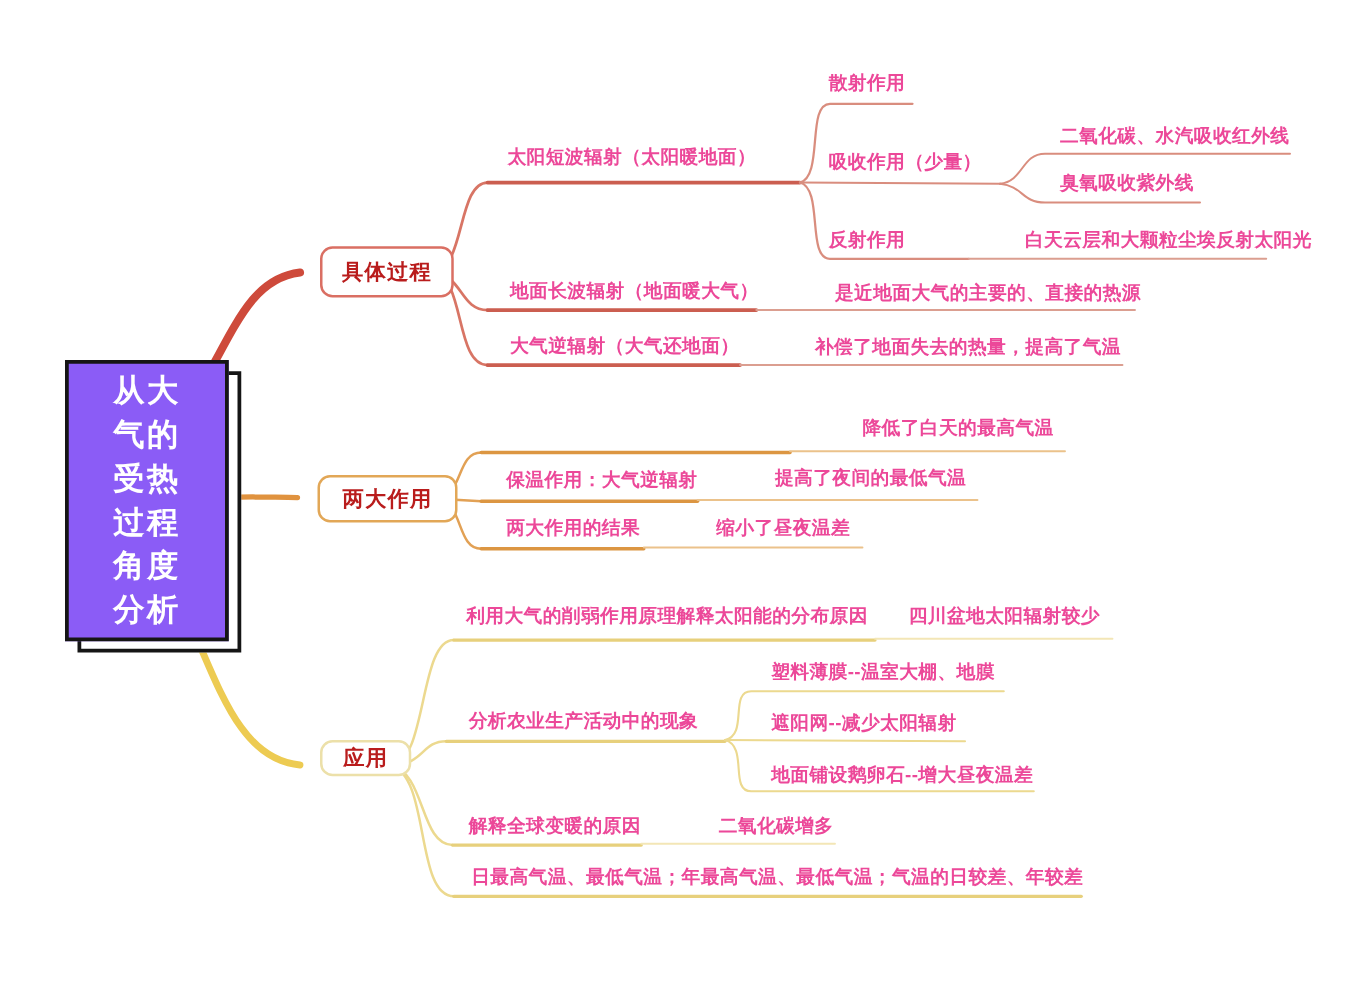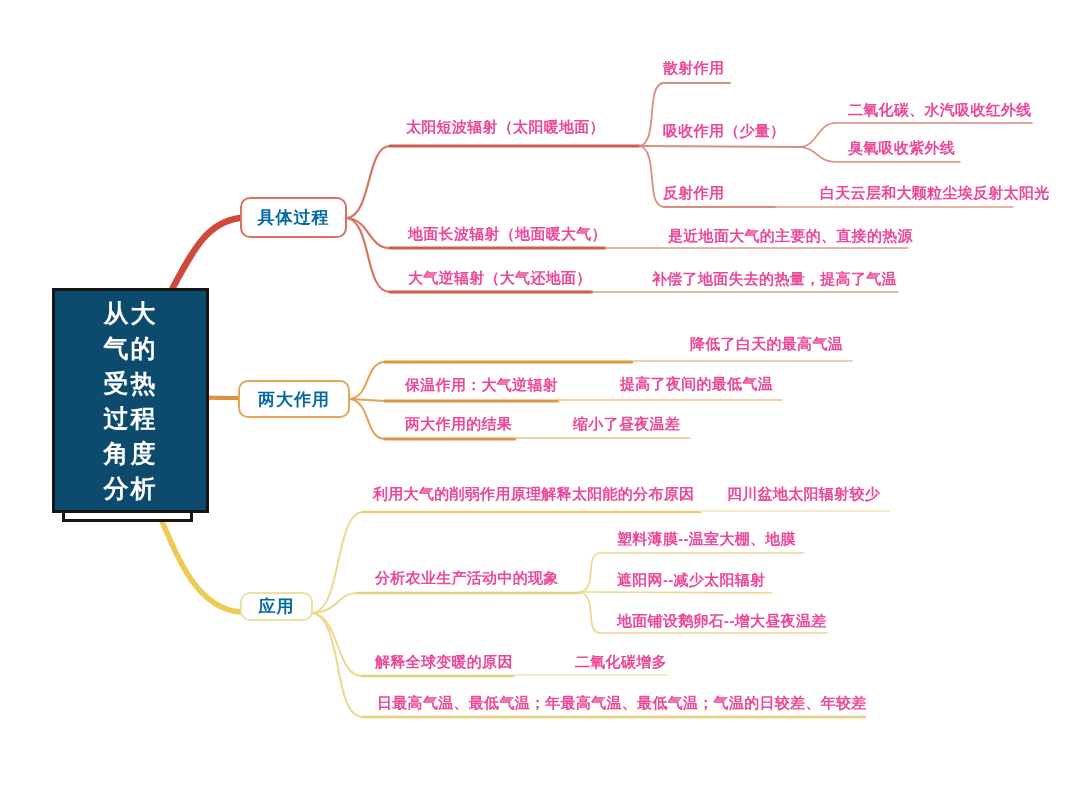--- a/index.html
+++ b/index.html
@@ -11,29 +11,29 @@
   .stage svg{position:absolute;left:0;top:0;}
   .topic{
     position:absolute;transform:translateY(-50%);
     font-size:15px;font-weight:700;color:#ec4899;
     white-space:nowrap;letter-spacing:.3px;line-height:1;
   }
   .branch-box{
     position:absolute;box-sizing:border-box;background:#ffffff;
     border:2px solid;border-radius:10px;
     display:flex;align-items:center;justify-content:center;
-    font-size:17px;font-weight:700;color:#0369a1;letter-spacing:1px;
+    font-size:17px;font-weight:700;color:#b91c1c;letter-spacing:1px;margin-left:16px;
   }
   .central-shadow{
     position:absolute;left:62px;top:297px;width:131px;height:225px;
     box-sizing:border-box;border:3px solid #151515;background:#ffffff;
   }
   .central{
-    position:absolute;left:52px;top:288px;width:157px;height:225px;
-    box-sizing:border-box;border:3px solid #151515;background:#0c4a6e;
+    position:absolute;left:52px;top:288px;width:131px;height:225px;
+    box-sizing:border-box;border:3px solid #151515;background:#8b5cf6;
     color:#ffffff;font-size:25px;font-weight:700;line-height:35px;
     letter-spacing:2px;text-align:center;white-space:pre-line;
     display:flex;align-items:center;justify-content:center;
   }
 </style>
 </head>
 <body>
 
 <div class="stage">
 

